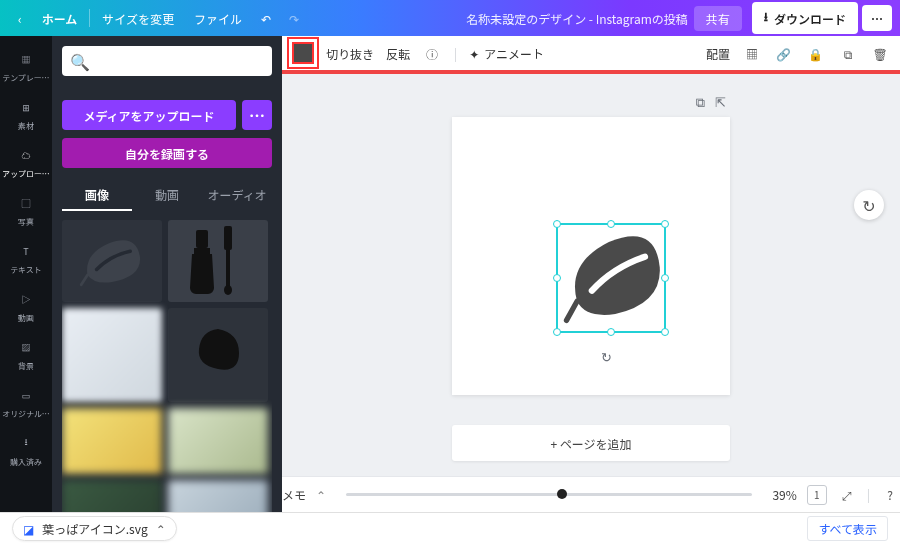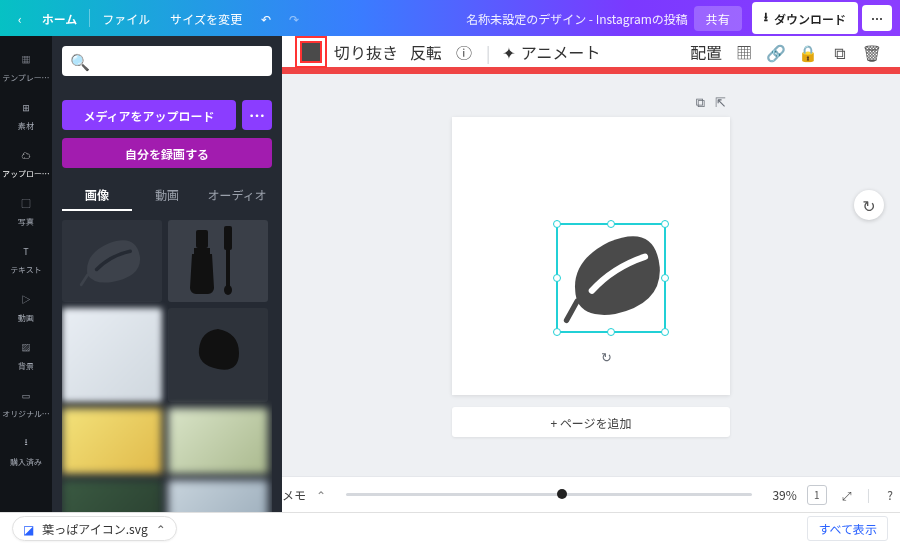--- a/index.html
+++ b/index.html
@@ -36,53 +36,53 @@
 .th-a{width:100px;height:82px;display:flex;align-items:center;justify-content:center;opacity:0.45}
 .th-b{width:100px;height:82px;display:flex;align-items:center;justify-content:center}
 .th-c{width:100px;height:94px;background:linear-gradient(135deg,#e9eef4,#cfd7de);filter:blur(3px)}
 .th-d{width:100px;height:94px;background:#2e333b;display:flex;align-items:center;justify-content:center}
 .th-e{width:100px;height:66px;background:linear-gradient(135deg,#f3e27a,#e0b94a);filter:blur(4px)}
 .th-f{width:100px;height:66px;background:linear-gradient(135deg,#d9e4c8,#aab98e);filter:blur(4px)}
 .th-g{width:100px;height:50px;background:linear-gradient(135deg,#3a5a42,#2a4030);filter:blur(4px)}
 .th-h{width:100px;height:50px;background:linear-gradient(135deg,#c8d4dd,#9cadbb);filter:blur(4px)}
 .panel-handle{position:absolute;right:-8px;top:50%;width:9px;height:48px;background:#252a33;border-radius:0 6px 6px 0;transform:translateY(-50%);display:flex;align-items:center;justify-content:center;color:#888;font-size:9px}
 .canvas-area{flex:1;display:flex;flex-direction:column;background:#fff;min-width:0}
-.ctx-bar{height:38px;border-bottom:7px solid #ef4444;display:flex;align-items:center;padding:0 18px;gap:12px;font-size:16px;color:#333}
+.ctx-bar{height:38px;border-bottom:4px solid #ef4444;display:flex;align-items:center;padding:0 10px;gap:12px;font-size:12px;color:#333}
 .color-swatch{width:22px;height:22px;background:#4a4a4a;border:2px solid #f33;outline:2px solid #f33;outline-offset:3px}
 .ctx-sep{flex:1}
 .ctx-ico{width:20px;height:20px;display:flex;align-items:center;justify-content:center;color:#555;cursor:pointer}
 .stage{flex:1;background:#eef0f3;position:relative;overflow:hidden}
 .page{position:absolute;left:50%;top:16px;transform:translateX(-50%);width:278px}
 .page-tools{display:flex;justify-content:flex-end;gap:10px;color:#6a6f78;font-size:13px;padding:2px 4px}
 .artboard{width:278px;height:278px;background:#fff;box-shadow:0 1px 4px rgba(0,0,0,0.1);margin-top:4px;position:relative}
 .sel{position:absolute;left:104px;top:106px;width:110px;height:110px;border:2px solid #21d0d6}
 .handle{width:8px;height:8px;background:#fff;border:1.5px solid #21d0d6;border-radius:50%;position:absolute}
 .h-tl{left:-5px;top:-5px}.h-tr{right:-5px;top:-5px}.h-bl{left:-5px;bottom:-5px}.h-br{right:-5px;bottom:-5px}
 .h-t{left:50%;top:-5px;margin-left:-4px}.h-b{left:50%;bottom:-5px;margin-left:-4px}.h-l{left:-5px;top:50%;margin-top:-4px}.h-r{right:-5px;top:50%;margin-top:-4px}
 .rot{position:absolute;left:50%;bottom:-36px;transform:translateX(-50%);width:20px;height:20px;color:#6a6f78;font-size:13px}
-.add-page{margin-top:12px;background:#fff;border:none;width:278px;height:30px;font-size:12px;color:#444;box-shadow:0 1px 3px rgba(0,0,0,0.08);border-radius:3px}
+.add-page{margin-top:30px;background:#fff;border:none;width:278px;height:36px;font-size:12px;color:#444;box-shadow:0 1px 3px rgba(0,0,0,0.08);border-radius:3px}
 .float-refresh{position:absolute;right:16px;top:116px;width:30px;height:30px;background:#fff;border-radius:50%;box-shadow:0 1px 4px rgba(0,0,0,0.18);display:flex;align-items:center;justify-content:center;color:#555}
 .bottom{height:36px;border-top:1px solid #e5e7eb;display:flex;align-items:center;padding:0 0;font-size:12px;color:#444;gap:10px}
 .bottom .sld{flex:1;height:3px;background:#d5d8dd;border-radius:2px;position:relative;margin:0 10px}
 .bottom .sld::after{content:"";position:absolute;left:52%;top:-4px;width:10px;height:10px;background:#222;border-radius:50%}
 .dlbar{height:32px;border-top:1px solid #e0e0e0;display:flex;align-items:center;padding:0 12px;font-size:12px;color:#333;background:#fff}
 .dl-file{display:flex;align-items:center;gap:8px;padding:3px 10px;border:1px solid #e0e0e0;border-radius:14px;box-shadow:0 1px 2px rgba(0,0,0,0.05)}
 .dl-spacer{flex:1}
 .dl-all{color:#2a62ff;cursor:pointer;border:1px solid #e3e6eb;padding:3px 10px;border-radius:3px}
 svg{display:block}
 </style>
 </head>
 <body>
 
 <div class="topbar">
   <div class="tb-item">‹</div>
   <div class="tb-item tb-home">ホーム</div>
   <div class="tb-divider"></div>
+  <div class="tb-item">サイズを変更</div>
   <div class="tb-item">ファイル</div>
-  <div class="tb-item">サイズを変更</div>
   <div class="tb-item tb-icon">↶</div>
   <div class="tb-item tb-icon" style="opacity:.5">↷</div>
   <div class="tb-spacer"></div>
   <div class="tb-title">名称未設定のデザイン - Instagramの投稿</div>
   <div class="tb-share">共有</div>
   <div class="tb-download">
       <span>⭳</span>
       <span>ダウンロード</span>
     </div>
   <div class="tb-more">⋯</div>

